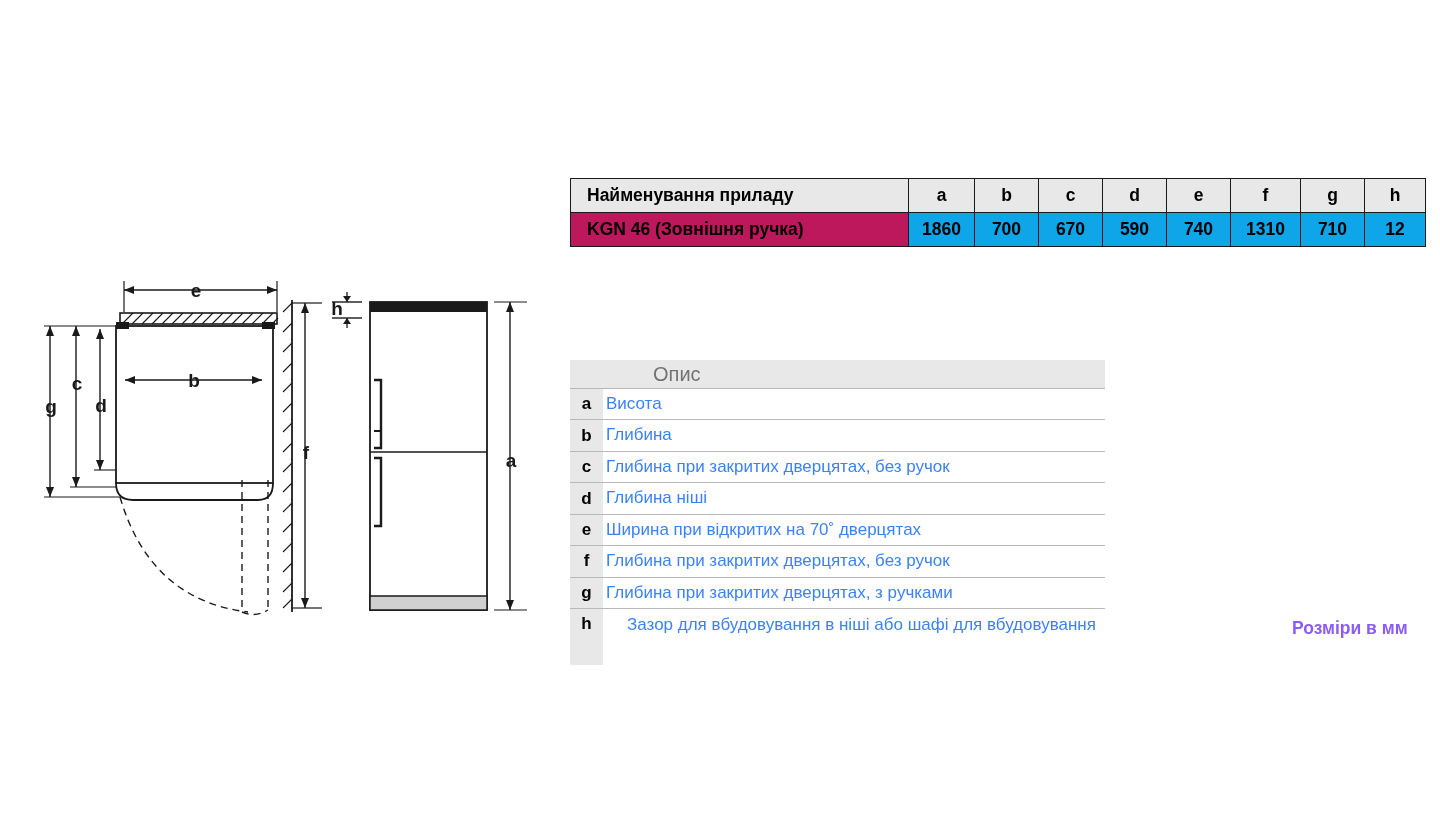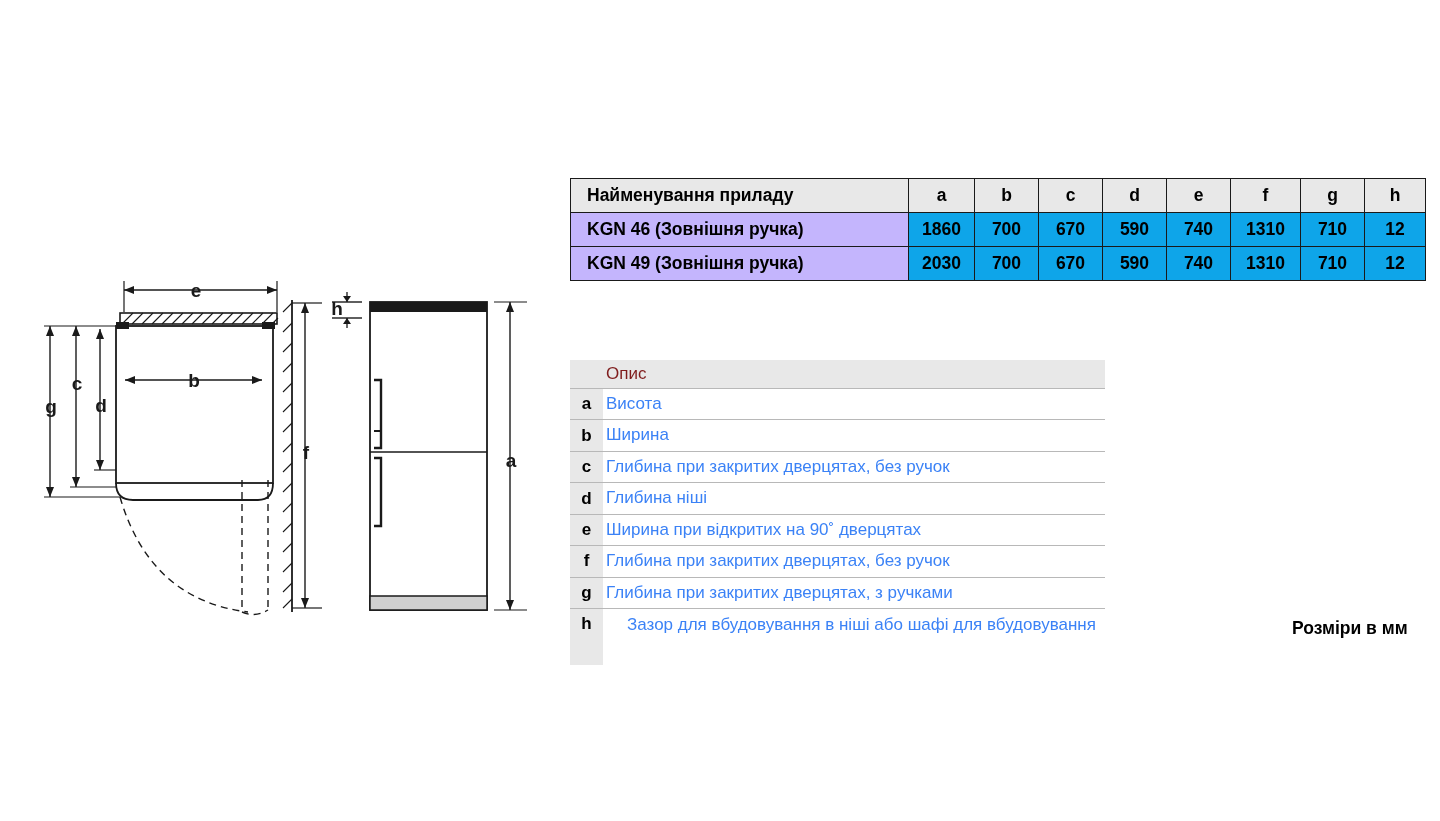--- a/index.html
+++ b/index.html
@@ -53,21 +53,21 @@
     text-align: left;
     padding-left: 16px;
   }
   table.dims th {
     background: #e8e8e8;
   }
   table.dims th.name-head {
     background: #e8e8e8;
   }
   table.dims td.name-cell {
-    background: #c4b5fd;
+    background: #be185d;
     margin-left: 25px;
   }
 
   
   #legend {
     position: absolute;
     left: 570px;
     top: 360px;
     width: 535px;
   }
@@ -75,23 +75,24 @@
     display: flex;
     align-items: center;
     background: #e8e8e8;
     height: 28px;
     border-bottom: 1px solid #b8b8b8;
   }
   .legend-head .key-col {
     width: 33px;
   }
   .legend-head .desc-col {
-    font-size: 17px;
-    color: #7f1d1d;
+    font-size: 20px;
+    color: #737373;
     padding-left: 3px;
+    margin-left: 47px;
   }
   .legend-row {
     display: flex;
     align-items: stretch;
     border-bottom: 1px solid #b8b8b8;
     min-height: 28px;
   }
   .legend-row:last-child {
     border-bottom: none;
   }
@@ -119,21 +120,21 @@
     padding-left: 24px;
   }
 
   
   #units-note {
     position: absolute;
     left: 1292px;
     top: 618px;
     font-size: 17.5px;
     font-weight: bold;
-    color: #000000;
+    color: #8b5cf6;
     white-space: nowrap;
   }
 </style>
 </head>
 <body>
 
 <div id="drawings">
   <svg width="570" height="821" viewBox="0 0 570 821">
     <g stroke="#1a1a1a" fill="none" stroke-width="1.6">
 
@@ -293,60 +294,49 @@
         <td class="name-cell">KGN 46 (Зовнішня ручка)</td>
         <td>1860</td>
         <td>700</td>
         <td>670</td>
         <td>590</td>
         <td>740</td>
         <td>1310</td>
         <td>710</td>
         <td>12</td>
       </tr>
-      <tr>
-        <td class="name-cell">KGN 49 (Зовнішня ручка)</td>
-        <td>2030</td>
-        <td>700</td>
-        <td>670</td>
-        <td>590</td>
-        <td>740</td>
-        <td>1310</td>
-        <td>710</td>
-        <td>12</td>
-      </tr>
     </tbody>
   </table>
 </div>
 
 <div id="legend">
   <div class="legend-head">
     <div class="key-col"></div>
     <div class="desc-col">Опис</div>
   </div>
 
   <div class="legend-row">
     <div class="key-col">a</div>
     <div class="desc-col">Висота</div>
   </div>
   <div class="legend-row">
     <div class="key-col">b</div>
-    <div class="desc-col">Ширина</div>
+    <div class="desc-col">Глибина</div>
   </div>
   <div class="legend-row">
     <div class="key-col">c</div>
     <div class="desc-col">Глибина при закритих дверцятах, без ручок</div>
   </div>
   <div class="legend-row">
     <div class="key-col">d</div>
     <div class="desc-col">Глибина ніші</div>
   </div>
   <div class="legend-row">
     <div class="key-col">e</div>
-    <div class="desc-col">Ширина при відкритих на 90˚ дверцятах</div>
+    <div class="desc-col">Ширина при відкритих на 70˚ дверцятах</div>
   </div>
   <div class="legend-row">
     <div class="key-col">f</div>
     <div class="desc-col">Глибина при закритих дверцятах, без ручок</div>
   </div>
   <div class="legend-row">
     <div class="key-col">g</div>
     <div class="desc-col">Глибина при закритих дверцятах, з ручками</div>
   </div>
   <div class="legend-row tall" style="min-height:56px">

